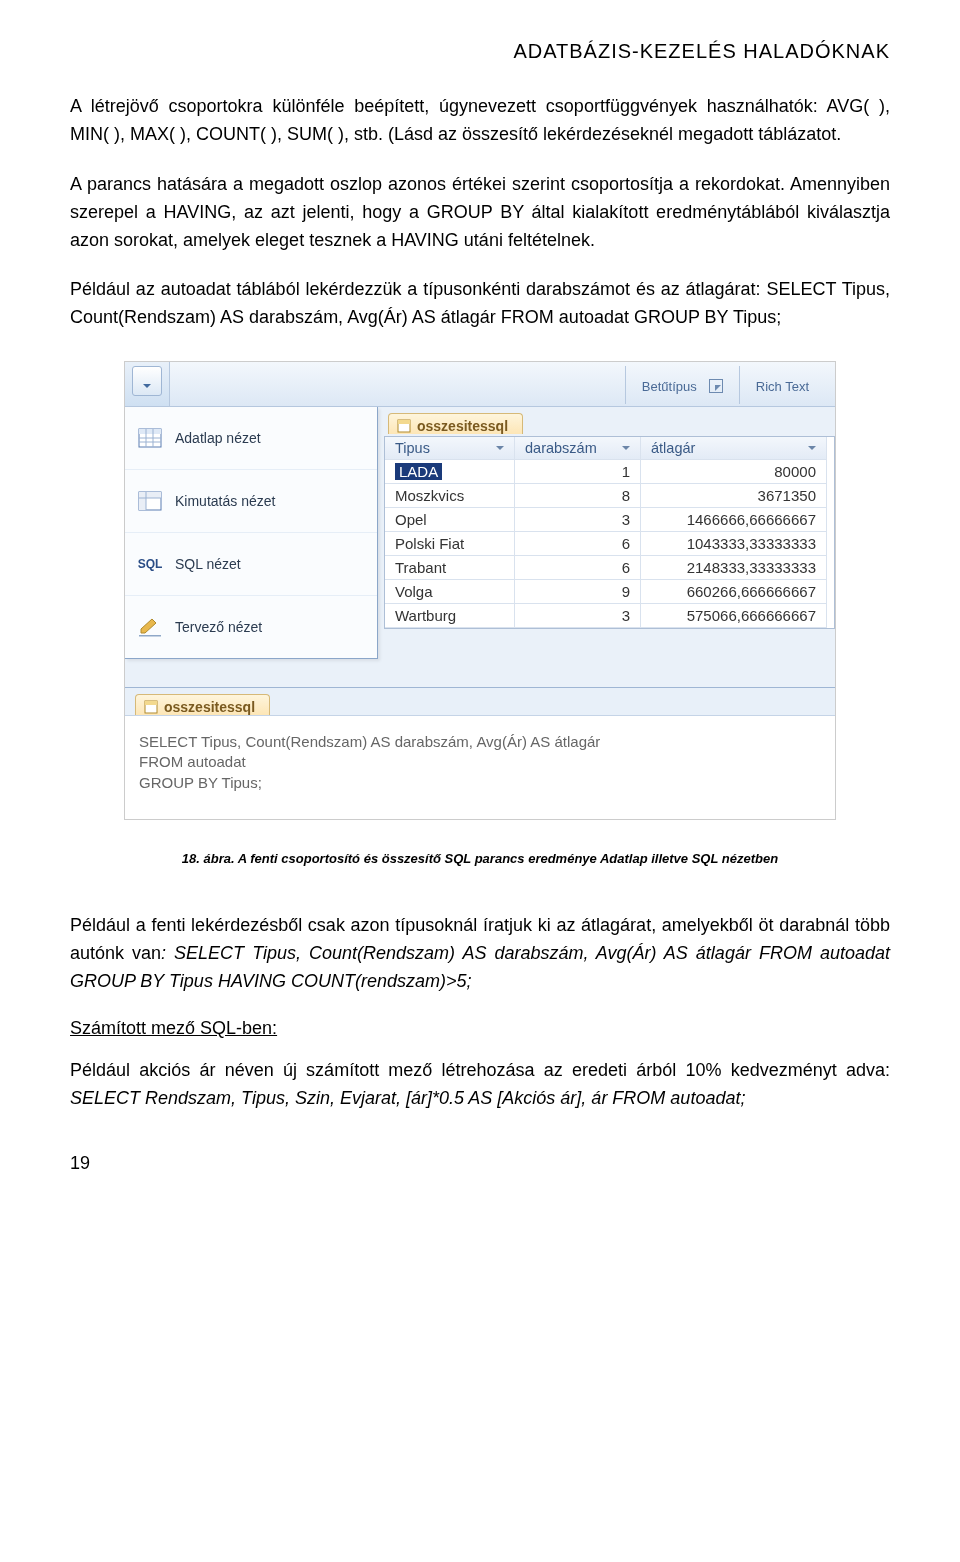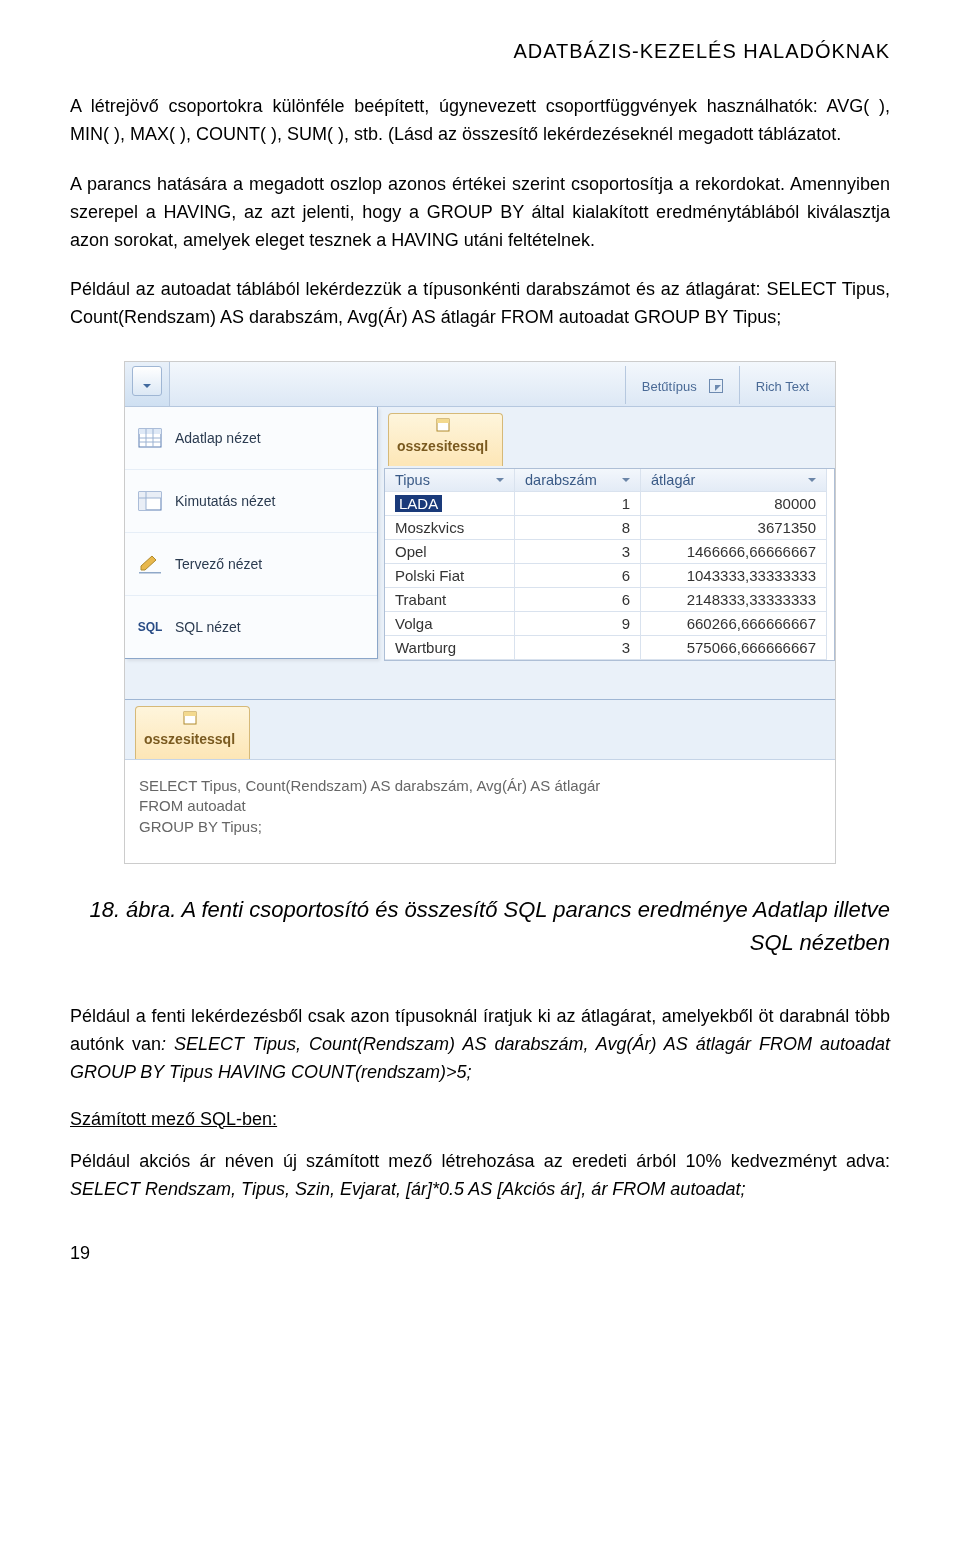--- a/index.html
+++ b/index.html
@@ -137,25 +137,24 @@
   .tab-row {
     display:flex; align-items:flex-end; gap:0;
     padding-left: 4px;
     margin-bottom: 2px;
   }
   .tab {
     background: linear-gradient(#fef5dc,#fde6b6);
     border: 1px solid #d6b978;
     border-bottom: none;
     border-radius: 4px 4px 0 0;
-    padding: 4px 14px 12px 8px;
+    padding: 4px 14px 0 8px;
     display:flex;align-items:center;gap:6px;
     font-size:14px;color:#7a5a20;
     font-weight: 600;
-    flex-direction: column;
   }
   .tab .ic-db {
     width:14px;height:14px;
   }
   .grid {
     border: 1px solid #aebfd6;
     background: #fff;
   }
   .grow { display:flex; }
   .gcell {
@@ -190,25 +189,26 @@
   .sql-tab-row{display:flex;align-items:flex-end;padding:6px 0 0 10px;background:#e8f0f9;border-bottom:1px solid #c5d4e7;}
   .sql-body{
     padding: 8px 14px 26px 14px;
     font-family: Tahoma, sans-serif;
     font-size: 15px;
     color:#666;
     line-height: 1.35;
     margin-top: 8px;
   }
   .caption {
-    text-align:right;
-    font-size: 22px;
+    text-align:center;
+    font-size: 13px;
     font-style: italic;
     margin: 30px 0 44px 0;
     line-height: 1.5;
+    font-weight: bold;
   }
   .section-title{
     font-size:18px;
     text-decoration: underline;
     margin: 18px 0 18px 0;
   }
   .pagenum{
     text-align:left;
     font-size:18px;
     margin-top: 40px;
@@ -270,31 +270,31 @@
                 <rect x="1" y="1" width="22" height="18" fill="#fff" stroke="#5a7db1"></rect>
                 <rect x="1" y="1" width="7" height="18" fill="#e9eef6"></rect>
                 <rect x="1" y="1" width="22" height="6" fill="#e9eef6"></rect>
                 <line x1="8" y1="1" x2="8" y2="19" stroke="#9bb2d2"></line>
                 <line x1="1" y1="7" x2="23" y2="7" stroke="#9bb2d2"></line>
               </svg>
           </span>
           <span class="lbl">Kimutatás nézet</span>
         </div>
         <div class="vm-item">
+          <span class="ic" style="font-weight:700;color:#2a4d86;font-size:12px">SQL</span>
+          <span class="lbl">SQL nézet</span>
+        </div>
+        <div class="vm-item">
           <span class="ic">
             <svg width="24" height="20">
                 <polygon points="3,12 14,2 18,6 7,16 3,16" fill="#e8b84d" stroke="#b08a2c"></polygon>
                 <rect x="1" y="18" width="22" height="1.5" fill="#8fa8c8"></rect>
               </svg>
           </span>
           <span class="lbl">Tervező nézet</span>
-        </div>
-        <div class="vm-item">
-          <span class="ic" style="font-weight:700;color:#2a4d86;font-size:12px">SQL</span>
-          <span class="lbl">SQL nézet</span>
         </div>
       </div>
 
       <div class="grid-area">
         <div class="tab-row">
           <div class="tab">
             <span class="ic-db">
               <svg width="14" height="14">
                   <rect x="1" y="1" width="12" height="12" fill="#fff" stroke="#b08a2c"></rect>
                   <rect x="1" y="1" width="12" height="4" fill="#f3d98e"></rect>

